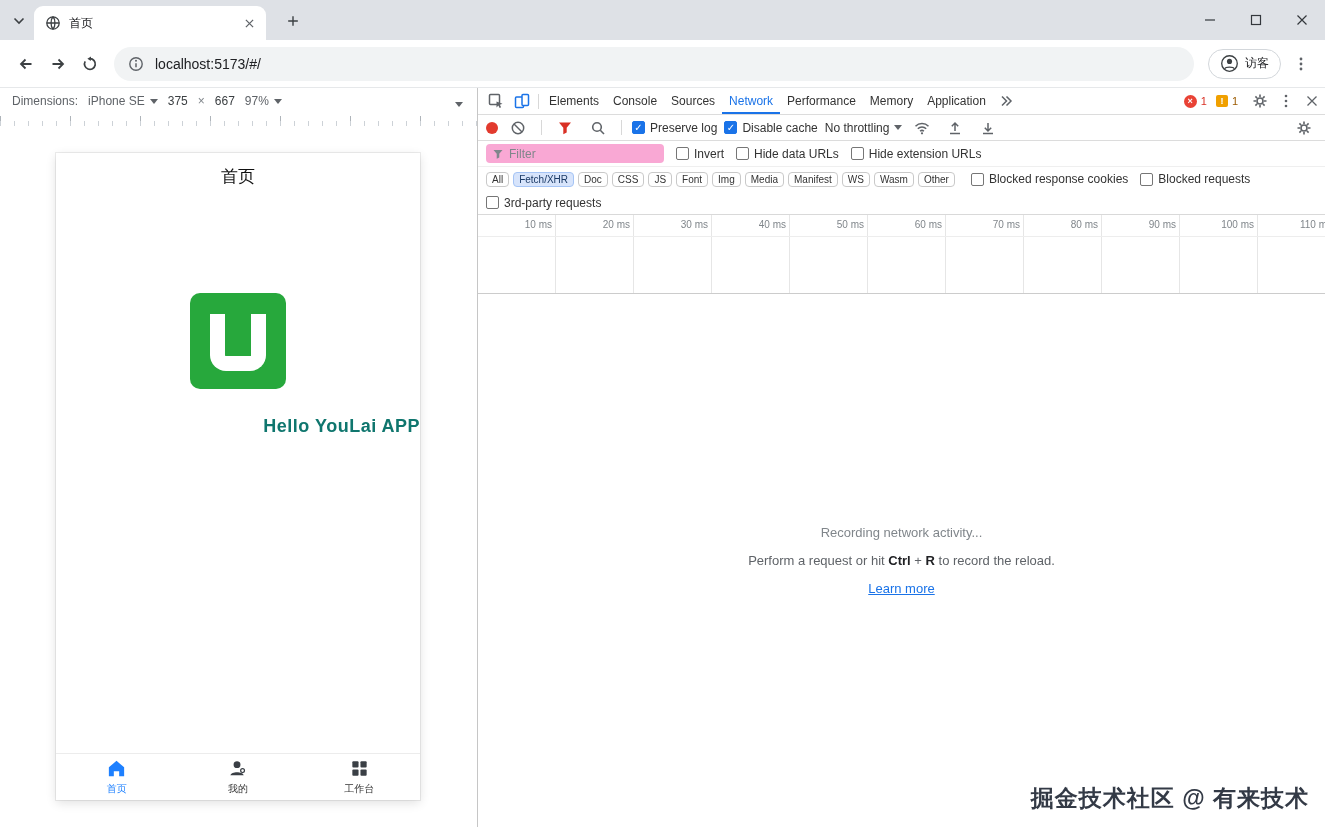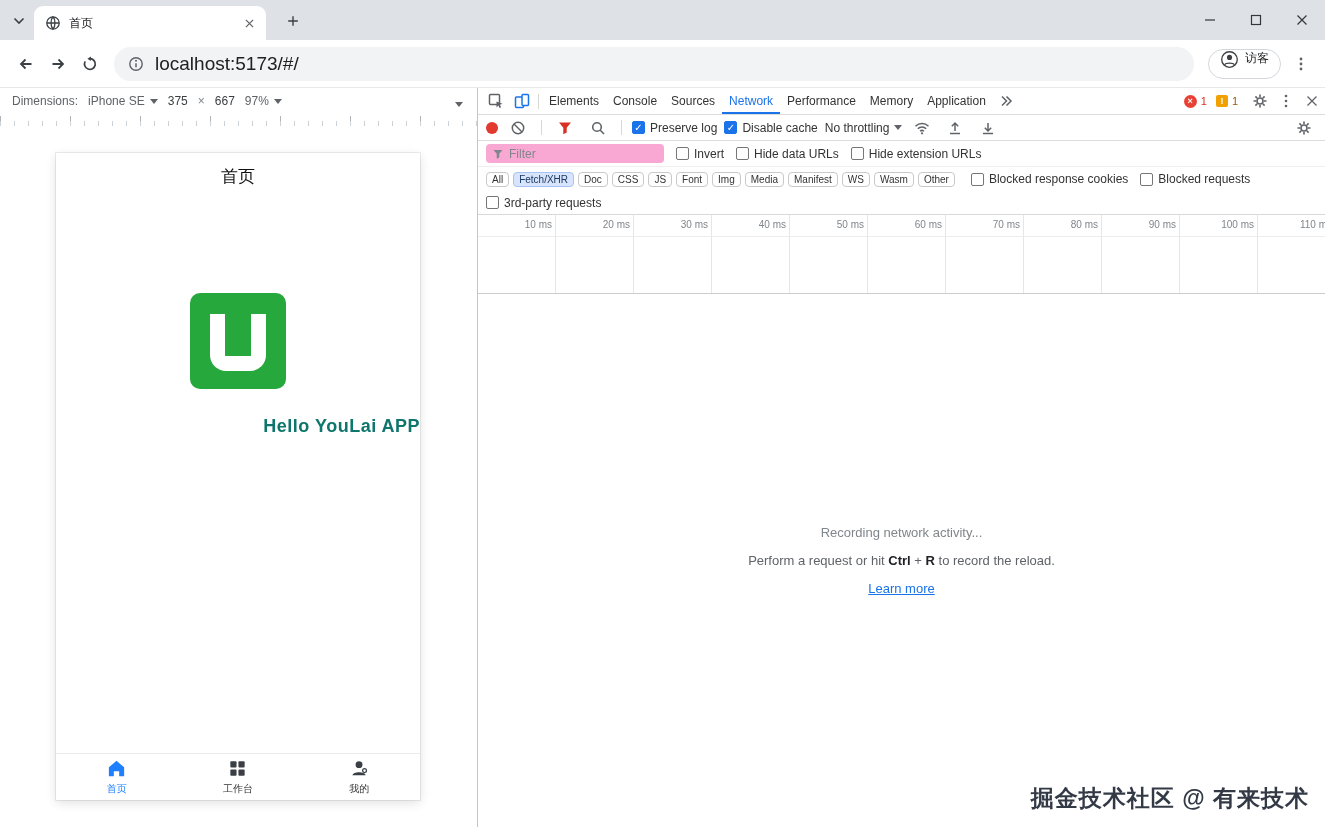--- a/index.html
+++ b/index.html
@@ -15,22 +15,22 @@
   .tab-title{flex:1;font-size:12px;color:#202124;white-space:nowrap;overflow:hidden}
   .tab-close{width:16px;height:16px;border-radius:50%;display:flex;align-items:center;justify-content:center;cursor:pointer}
   .newtab-btn{position:absolute;left:281px;top:9px;width:23px;height:23px;border-radius:50%;display:flex;align-items:center;justify-content:center;cursor:pointer}
   .win-controls{position:absolute;right:0;top:0;height:40px;display:flex}
   .win-btn{width:46px;height:40px;display:flex;align-items:center;justify-content:center;cursor:pointer}
 
   
   .toolbar{height:48px;background:#fff;display:flex;align-items:center;padding:0 10px;border-bottom:1px solid #e6e8ea}
   .nav-btn{width:32px;height:32px;display:flex;align-items:center;justify-content:center;border-radius:50%;cursor:pointer;flex:none}
   .omnibox{flex:1;height:34px;background:#f1f3f4;border-radius:17px;display:flex;align-items:center;gap:11px;padding:0 14px;margin:0 8px;cursor:text}
-  .url{font-size:19px;color:#202124}
-  .profile-chip{height:30px;border:1px solid #d3d7db;border-radius:15px;display:flex;gap:6px;padding:0 11px;margin:0 6px;cursor:pointer;flex:none}
+  .url{font-size:14px;color:#202124}
+  .profile-chip{height:30px;border:1px solid #d3d7db;border-radius:15px;display:flex;align-items:center;gap:6px;padding:0 11px;margin:0 6px;cursor:pointer;flex:none}
   .profile-chip .pl{font-size:12px;color:#202124}
   .menu-btn{width:28px;height:28px;display:flex;align-items:center;justify-content:center;cursor:pointer;flex:none}
 
   
   .main{display:flex;height:739px}
   .device-pane{width:477px;position:relative;background:#fff}
   .devtools{flex:1;min-width:0;border-left:1px solid #c6c6c6;background:#fff;display:flex;flex-direction:column;position:relative}
 
   
   .device-toolbar{height:26px;display:flex;align-items:center;gap:10px;padding:0 12px;font-size:12px;color:#5f6368;position:relative}
@@ -231,34 +231,34 @@
         <div class="hello">Hello YouLai APP</div>
         <div class="tabbar">
           <div class="tb-item active">
             <svg class="tb-ic" viewBox="0 0 22 22">
                 <path d="M3 9.8L11 3l8 6.8V19h-5.2v-5H8.2v5H3z" fill="#1e80ff"></path>
               </svg>
             <span class="tb-label">首页</span>
           </div>
           <div class="tb-item">
             <svg class="tb-ic" viewBox="0 0 22 22" fill="#3a3f45">
+                <circle cx="10.5" cy="7" r="3.6"></circle>
+                <path d="M3.5 18.2c.8-4.4 13.2-4.4 14 0z"></path>
+                <circle cx="16.3" cy="13.2" r="2" fill="none" stroke="#3a3f45" stroke-width="1.3"></circle>
+              </svg>
+            <span class="tb-label">我的</span>
+          </div>
+          <div class="tb-item">
+            <svg class="tb-ic" viewBox="0 0 22 22" fill="#3a3f45">
                 <rect x="3.5" y="3.5" width="6.5" height="6.5" rx="1"></rect>
                 <rect x="12" y="3.5" width="6.5" height="6.5" rx="1"></rect>
                 <rect x="3.5" y="12" width="6.5" height="6.5" rx="1"></rect>
                 <rect x="12" y="12" width="6.5" height="6.5" rx="1"></rect>
               </svg>
             <span class="tb-label">工作台</span>
-          </div>
-          <div class="tb-item">
-            <svg class="tb-ic" viewBox="0 0 22 22" fill="#3a3f45">
-                <circle cx="10.5" cy="7" r="3.6"></circle>
-                <path d="M3.5 18.2c.8-4.4 13.2-4.4 14 0z"></path>
-                <circle cx="16.3" cy="13.2" r="2" fill="none" stroke="#3a3f45" stroke-width="1.3"></circle>
-              </svg>
-            <span class="tb-label">我的</span>
           </div>
         </div>
       </div>
     </div>
 
     <div class="devtools">
 
       <div class="dt-row dt-row1">
         <div class="icon-btn">
           <svg class="ic" viewBox="0 0 16 16">

